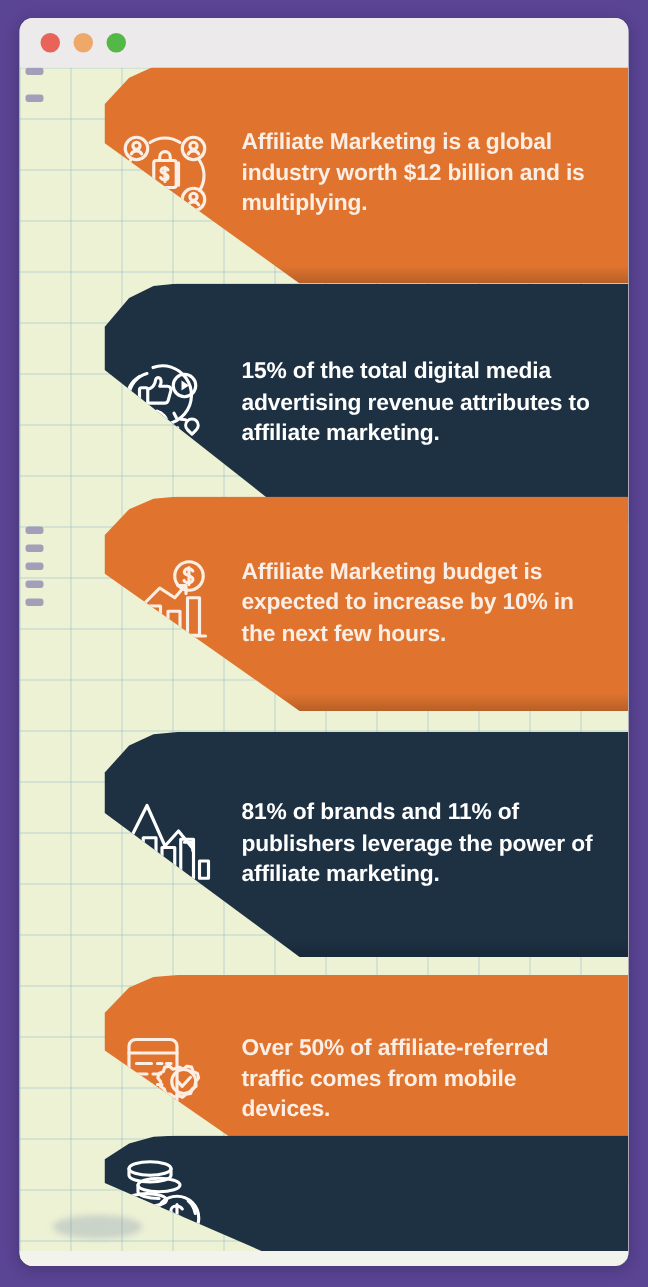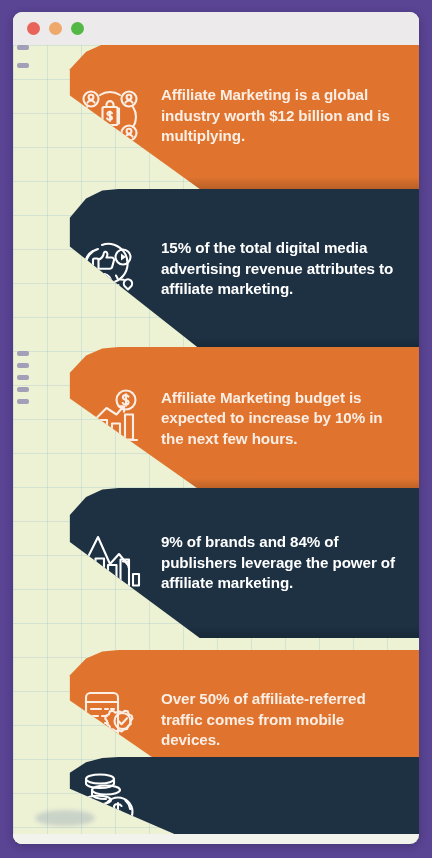--- a/index.html
+++ b/index.html
@@ -226,21 +226,21 @@
               <path d="M12 44.5h5.5l9-7v17l-9-7H12a2 2 0 0 1-2-2v-1a2 2 0 0 1 2-2z"></path>
               <path d="M26.5 37c4 1 7 4.5 7 8.5s-3 7.5-7 8.5z"></path>
               <path d="M14.5 48.5L12 56l4 1.3 2.6-7"></path>
               <path d="M47 43.5c1.6-1.6 4.3-1.6 5.9 0 1.6 1.7 1.6 4.3 0 6L50 52.4l-3-2.9c-1.6-1.7-1.6-4.3 0-6z"></path>
               <path d="M38 38.5l1.6 3M42.5 42.5l3.2.3M37.5 49.5l3-1.3M39.5 54.5l2-2.6"></path>
             </svg>
           </div>
           <div class="text">15% of the total digital media advertising revenue attributes to affiliate marketing.</div>
         </div>
 
-        <div class="card orange" style="top:302px;height:143px">
+        <div class="card orange" style="top:286px;height:143px">
           <div class="icon">
             <svg viewBox="0 0 64 64" fill="none" stroke="#fbeee4" stroke-width="2.1" stroke-linecap="round" stroke-linejoin="round">
               <circle cx="48" cy="13" r="9.5"></circle>
               <path d="M48 7.3v11.4M50.5 9.6c-.7-1-1.7-1.5-2.9-1.5-1.6 0-2.7 1-2.7 2.3 0 2.9 5.7 1.8 5.7 4.8 0 1.4-1.2 2.4-2.9 2.4-1.3 0-2.4-.6-3-1.6"></path>
               <path d="M8 25.5l9.5 6.5L28.5 21l10 6.5L45 20"></path>
               <path d="M40.5 19.3H46v5.4"></path>
               <rect x="8" y="41" width="8" height="11.5"></rect>
               <rect x="21" y="33" width="8" height="19.5"></rect>
               <rect x="34" y="36.5" width="8" height="16"></rect>
               <rect x="47" y="27.5" width="8" height="25"></rect>
@@ -255,21 +255,21 @@
             <svg viewBox="0 0 64 64" fill="none" stroke="#ffffff" stroke-width="2.1" stroke-linecap="round" stroke-linejoin="round">
               <path d="M5 28h4L20 6l12 27 9-10 9 11"></path>
               <path d="M45 30.5h5.5V36"></path>
               <rect x="5" y="38.5" width="8.5" height="16"></rect>
               <rect x="17.5" y="27.5" width="8.5" height="27"></rect>
               <rect x="30" y="34" width="8.5" height="20.5"></rect>
               <rect x="42.5" y="28.5" width="8.5" height="26"></rect>
               <rect x="55" y="43" width="6" height="11.5"></rect>
             </svg>
           </div>
-          <div class="text">9% of brands and 84% of publishers leverage the power of affiliate marketing.</div>
+          <div class="text">81% of brands and 11% of publishers leverage the power of affiliate marketing.</div>
         </div>
 
         <div class="card orange" style="top:605px;height:140px">
           <div class="icon">
             <svg viewBox="0 0 64 64" fill="none" stroke="#fbeee4" stroke-width="2.1" stroke-linecap="round" stroke-linejoin="round">
               <rect x="8" y="5" width="32" height="54" rx="4.5"></rect>
               <path d="M8 14h32M8 50h32"></path>
               <circle cx="24" cy="54.5" r="2.2"></circle>
               <path d="M13 21h10M27 21h3M33 21h3"></path>
               <path d="M13 28h7M24 28h5"></path>

